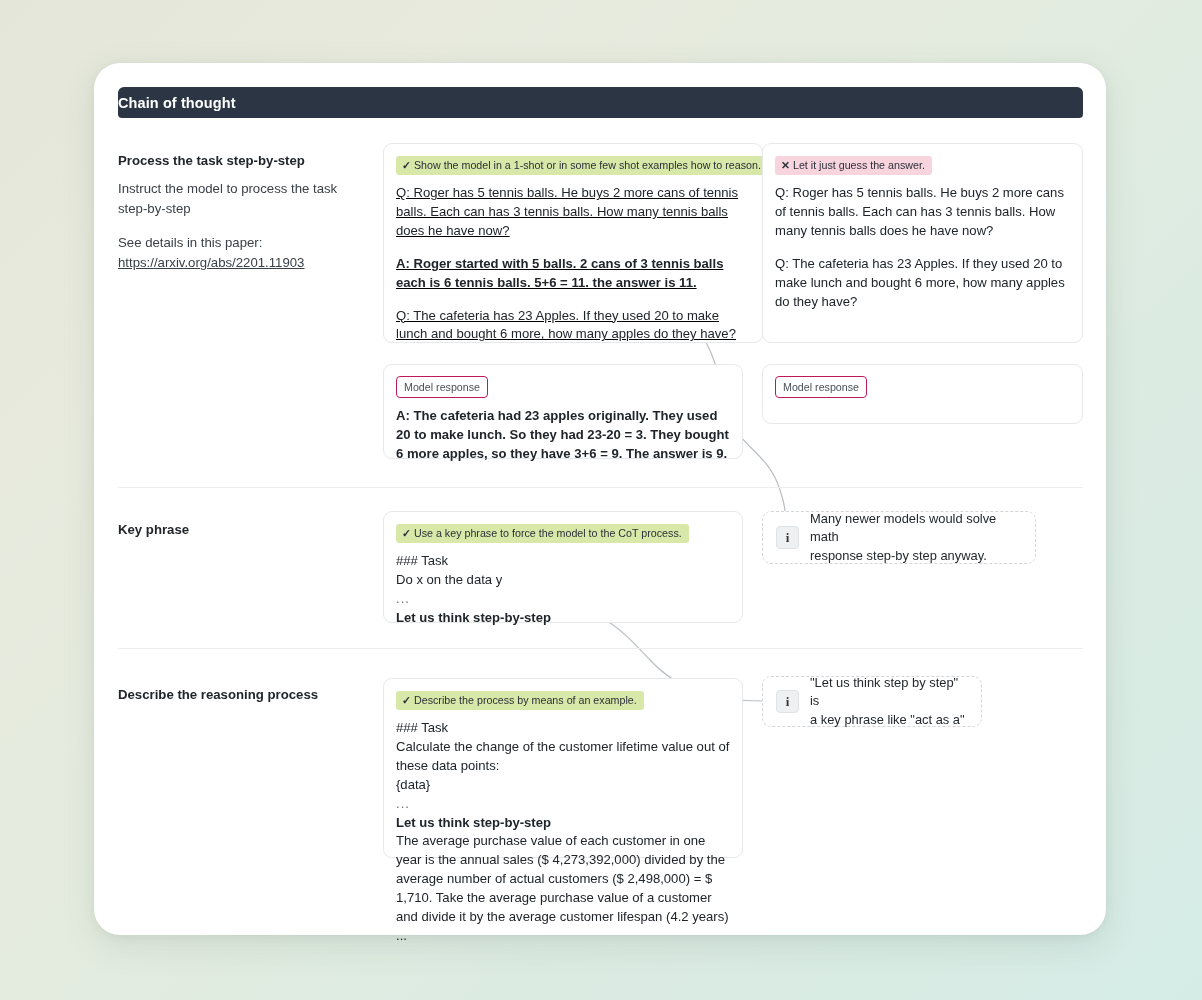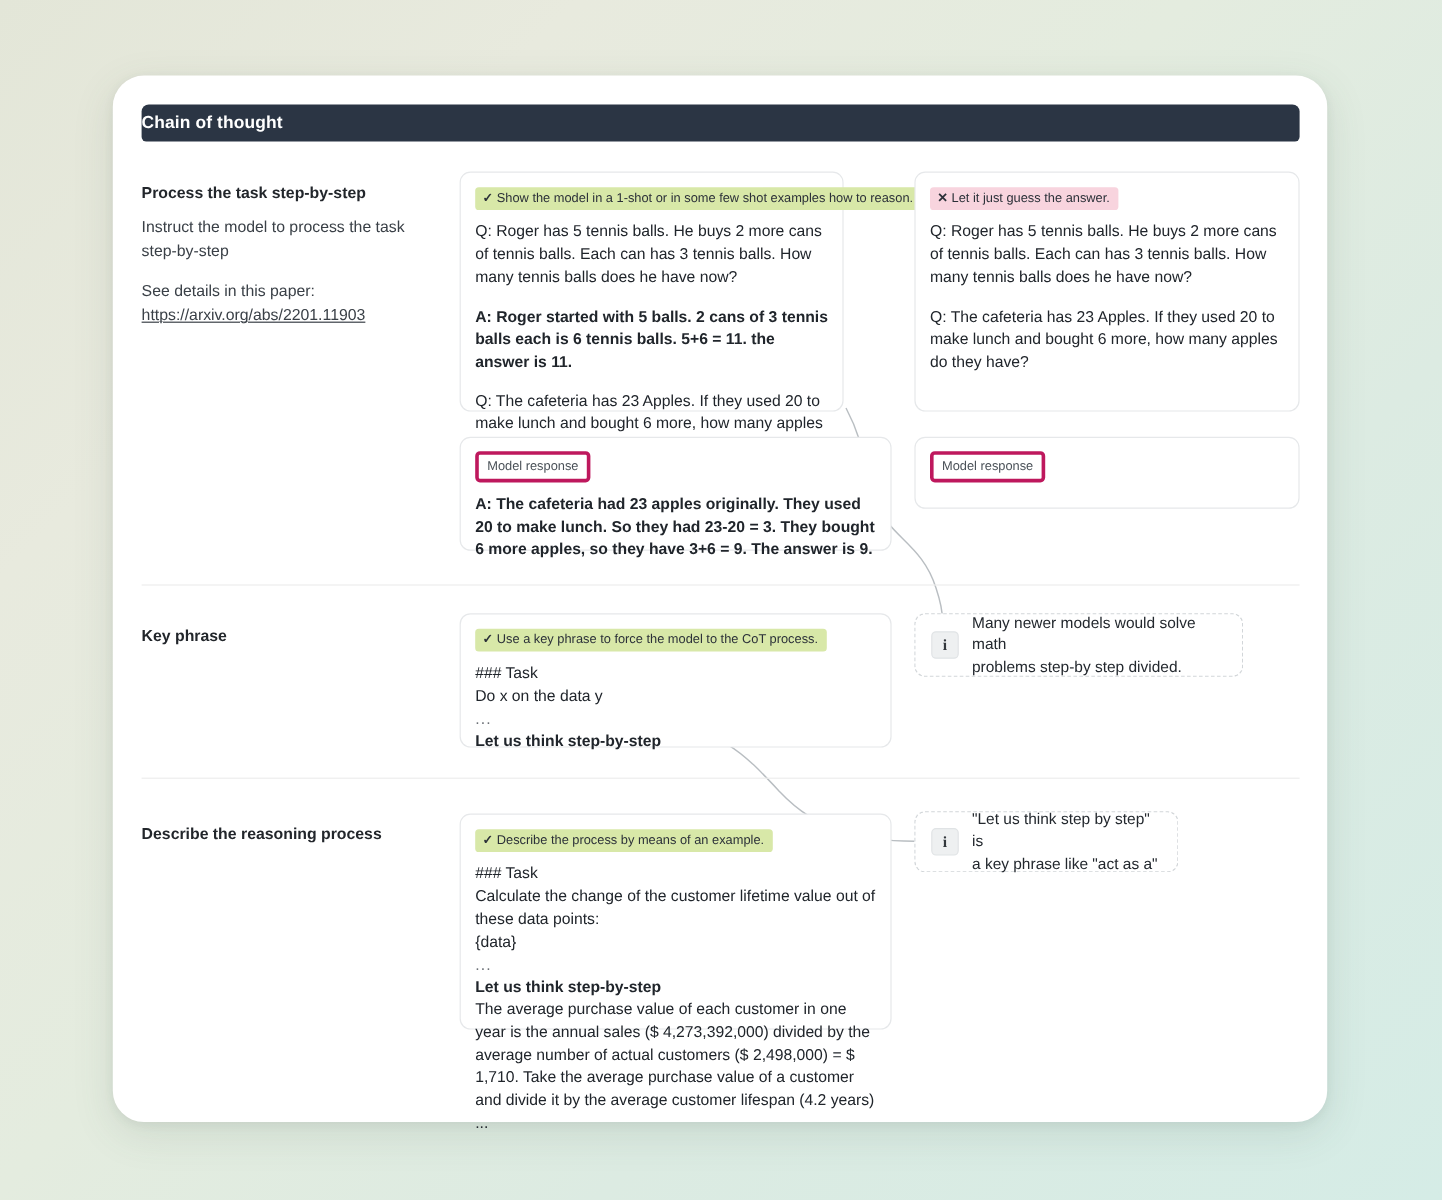--- a/index.html
+++ b/index.html
@@ -104,21 +104,21 @@
   }
   .badge.good { background: #d8e8a8; }
   .badge.bad  { background: #f8d4de; }
   .badge .tick { font-weight: bold; margin-right: 3px; }
 
   .badge-outline {
     display: inline-block;
     font-size: 10.7px;
     line-height: 1.15;
     padding: 3.5px 7px 4.5px 7px;
-    border: 3px solid #be185d;
+    border: 1px solid #be185d;
     border-radius: 4px;
     color: #4a5158;
     background: #fff;
     margin-bottom: 9px;
   }
 
   .p {
     font-size: 13.1px;
     line-height: 1.44;
     color: #20252b;
@@ -197,21 +197,21 @@
   <div class="sec-label" style="top:152px;">Process the task step-by-step</div>
   <div class="sec-body" style="top:179px;">
     <span>Instruct the model to process the task</span><br>
     <span>step-by-step</span>
   </div>
   <div class="sec-body" style="top:233px;">
     <span>See details in this paper:</span><br>
     <a href="#">https://arxiv.org/abs/2201.11903</a>
   </div>
 
-  <div class="card" style="left:383px; top:143px; width:320px; height:200px;">
+  <div class="card" style="left:383px; top:143px; width:380px; height:200px;text-decoration:underline;">
     <div class="badge good">
       <span class="tick">✓</span><span>Show the model in a 1-shot or in some few shot examples how to reason.</span>
     </div>
     <p class="p">Q: Roger has 5 tennis balls. He buys 2 more cans of tennis balls. Each can has 3 tennis balls. How many tennis balls does he have now?</p>
     <p class="p b">A: Roger started with 5 balls. 2 cans of 3 tennis balls each is 6 tennis balls. 5+6 = 11. the answer is 11.</p>
     <p class="p tight">Q: The cafeteria has 23 Apples. If they used 20 to make lunch and bought 6 more, how many apples do they have?</p>
   </div>
 
   <div class="card" style="left:762px; top:143px; width:321px; height:200px;">
     <div class="badge bad">
@@ -243,21 +243,21 @@
       <div>Do x on the data y</div>
       <div class="dots">...</div>
       <div class="bold">Let us think step-by-step</div>
     </div>
   </div>
 
   <div class="note" style="left:762px; top:511px; width:274px; height:53px;">
     <div class="i-badge">i</div>
     <div class="note-text">
       <span>Many newer models would solve math</span><br>
-      <span>problems step-by step divided.</span>
+      <span>response step-by step anyway.</span>
     </div>
   </div>
 
   <div class="divider" style="top:648px;"></div>
 
   <div class="sec-label" style="top:686px;">Describe the reasoning process</div>
 
   <div class="card" style="left:383px; top:678px; width:360px; height:180px;">
     <div class="badge good">
       <span class="tick">✓</span><span>Describe the process by means of an example.</span>

